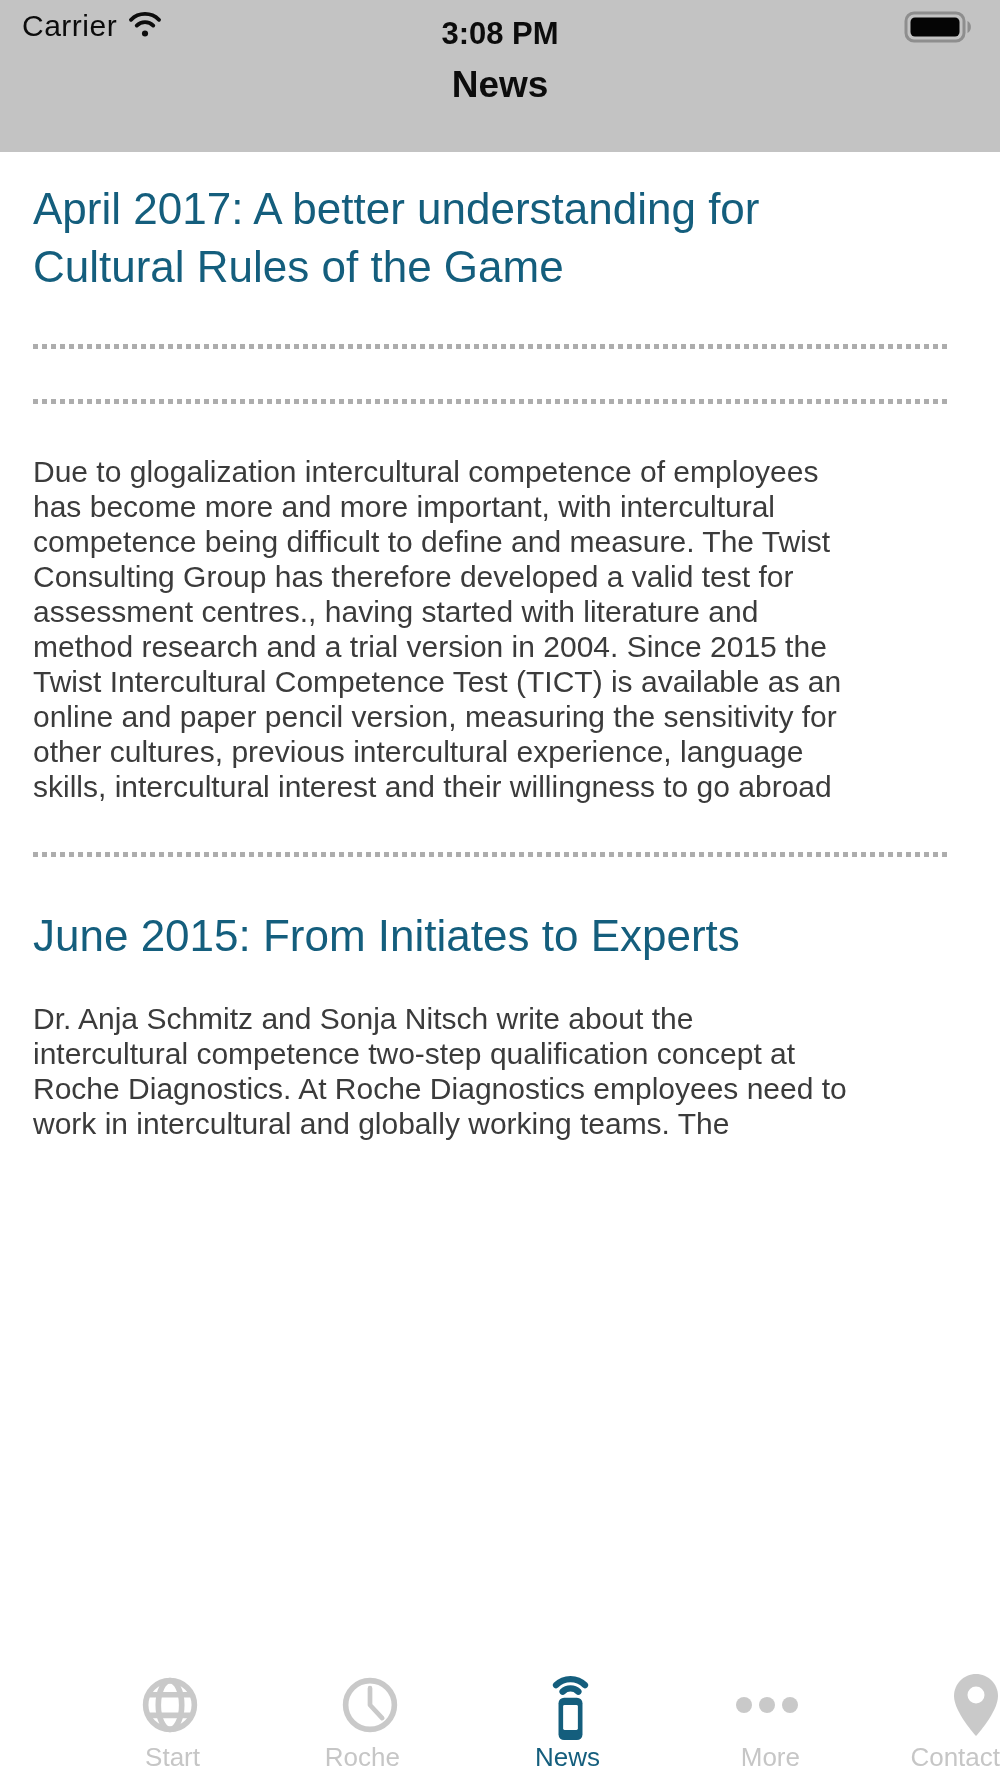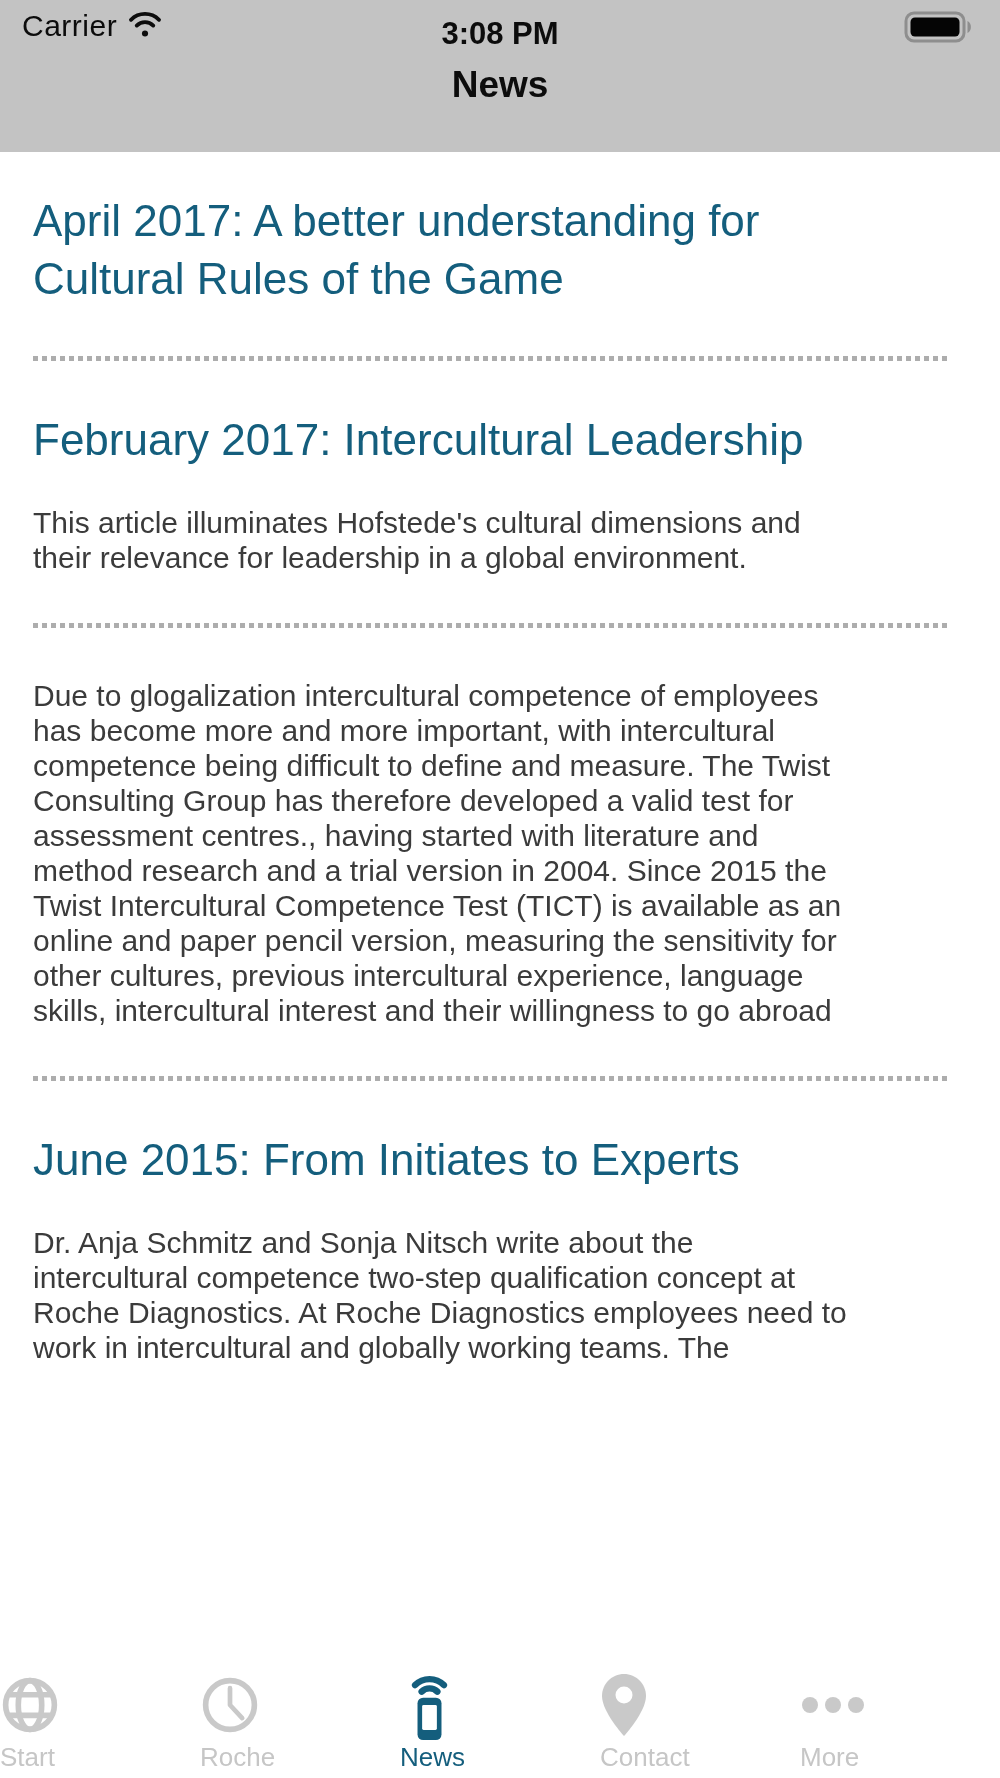--- a/index.html
+++ b/index.html
@@ -27,43 +27,44 @@
     display:flex; align-items:center; justify-content:center;
     font-size:31px; font-weight:700; color:#0c0c0c;
   }
   .battery-zone{ position:absolute; right:24px; top:10px; }
   .nav-title{
     position:absolute; top:64px; left:0; right:0; text-align:center;
     font-size:37px; font-weight:700; color:#0c0c0c;
   }
 
   
-  .feed{ position:absolute; top:164px; left:0; width:1000px; padding:28px 51px 0 33px; }
+  .feed{ position:absolute; top:152px; left:0; width:1000px; padding:28px 51px 0 33px; }
   .article-title{
     font-size:44px; line-height:58px; font-weight:400;
     color:#145e7d; white-space:pre-line; margin:0 0 36px 0;
   }
   .article-body{
     font-size:30px; line-height:35px; font-weight:400;
     color:#3b3b3b; white-space:pre-line; margin:0;
   }
   .divider{
     height:5px; margin:48px 0 50px 0;
     background:repeating-linear-gradient(to right,#adadad 0 5px,transparent 5px 9px);
   }
 
   
   .tab-bar{
     position:absolute; left:0; bottom:0; width:1000px; height:114px;
     background:#ffffff; z-index:30;
     display:flex; padding-top:9px;
   }
   .tab-item{
-    flex:1 1 0; display:flex; flex-direction:column; align-items:flex-start;
+    flex:1 1 0; display:flex; flex-direction:column; align-items:flex-end;
     cursor:pointer;
+    margin-left:28px;
   }
   .tab-icon-box{ height:64px; display:flex; align-items:center; justify-content:center; }
   .tab-label{ margin-top:5px; font-size:26px; color:#c6c6c6; }
   .tab-item.active .tab-label{ color:#145e7d; font-weight:500; }
 </style>
 </head>
 <body>
 
 <div class="screen">
 
@@ -92,25 +93,20 @@
   </div>
 
   <div class="feed">
 
     <div>
       <h2 class="article-title">April 2017: A better understanding for
 Cultural Rules of the Game</h2>
     </div>
     <div class="divider"></div>
 
-    <div>
-      <h2 class="article-title">February 2017: Intercultural Leadership</h2>
-      <p class="article-body">This article illuminates Hofstede's cultural dimensions and
-their relevance for leadership in a global environment.</p>
-    </div>
     <div class="divider"></div>
 
     <div>
       <p class="article-body">Due to glogalization intercultural competence of employees
 has become more and more important, with intercultural
 competence being difficult to define and measure. The Twist
 Consulting Group has therefore developed a valid test for
 assessment centres., having started with literature and
 method research and a trial version in 2004. Since 2015 the
 Twist Intercultural Competence Test (TICT) is available as an
@@ -163,34 +159,34 @@
           <path d="M23.5 25.5 A12 12 0 0 1 40.5 25.5" fill="none" stroke="#145e7d" stroke-width="7" stroke-linecap="round"></path>
           <rect x="19" y="32" width="26" height="46" rx="6" fill="#145e7d"></rect>
           <rect x="24" y="40" width="16" height="27" rx="1.5" fill="#ffffff"></rect>
         </svg>
       </span>
       <span class="tab-label">News</span>
     </div>
 
     <div class="tab-item">
       <span class="tab-icon-box">
-        <svg width="48" height="66" viewBox="0 0 48 66">
-          <path d="M24 2 C11.8 2 2 11.8 2 24 C2 40 24 64 24 64 C24 64 46 40 46 24 C46 11.8 36.2 2 24 2 Z" fill="#c9c9c9"></path>
-          <circle cx="24" cy="23" r="8.5" fill="#ffffff"></circle>
-        </svg>
-      </span>
-      <span class="tab-label">Contact</span>
-    </div>
-
-    <div class="tab-item">
-      <span class="tab-icon-box">
         <svg width="66" height="20" viewBox="0 0 66 20">
           <circle cx="10" cy="10" r="8" fill="#c9c9c9"></circle>
           <circle cx="33" cy="10" r="8" fill="#c9c9c9"></circle>
           <circle cx="56" cy="10" r="8" fill="#c9c9c9"></circle>
         </svg>
       </span>
       <span class="tab-label">More</span>
     </div>
 
+    <div class="tab-item">
+      <span class="tab-icon-box">
+        <svg width="48" height="66" viewBox="0 0 48 66">
+          <path d="M24 2 C11.8 2 2 11.8 2 24 C2 40 24 64 24 64 C24 64 46 40 46 24 C46 11.8 36.2 2 24 2 Z" fill="#c9c9c9"></path>
+          <circle cx="24" cy="23" r="8.5" fill="#ffffff"></circle>
+        </svg>
+      </span>
+      <span class="tab-label">Contact</span>
+    </div>
+
   </div>
 
 </div>
 
 </body></html>

